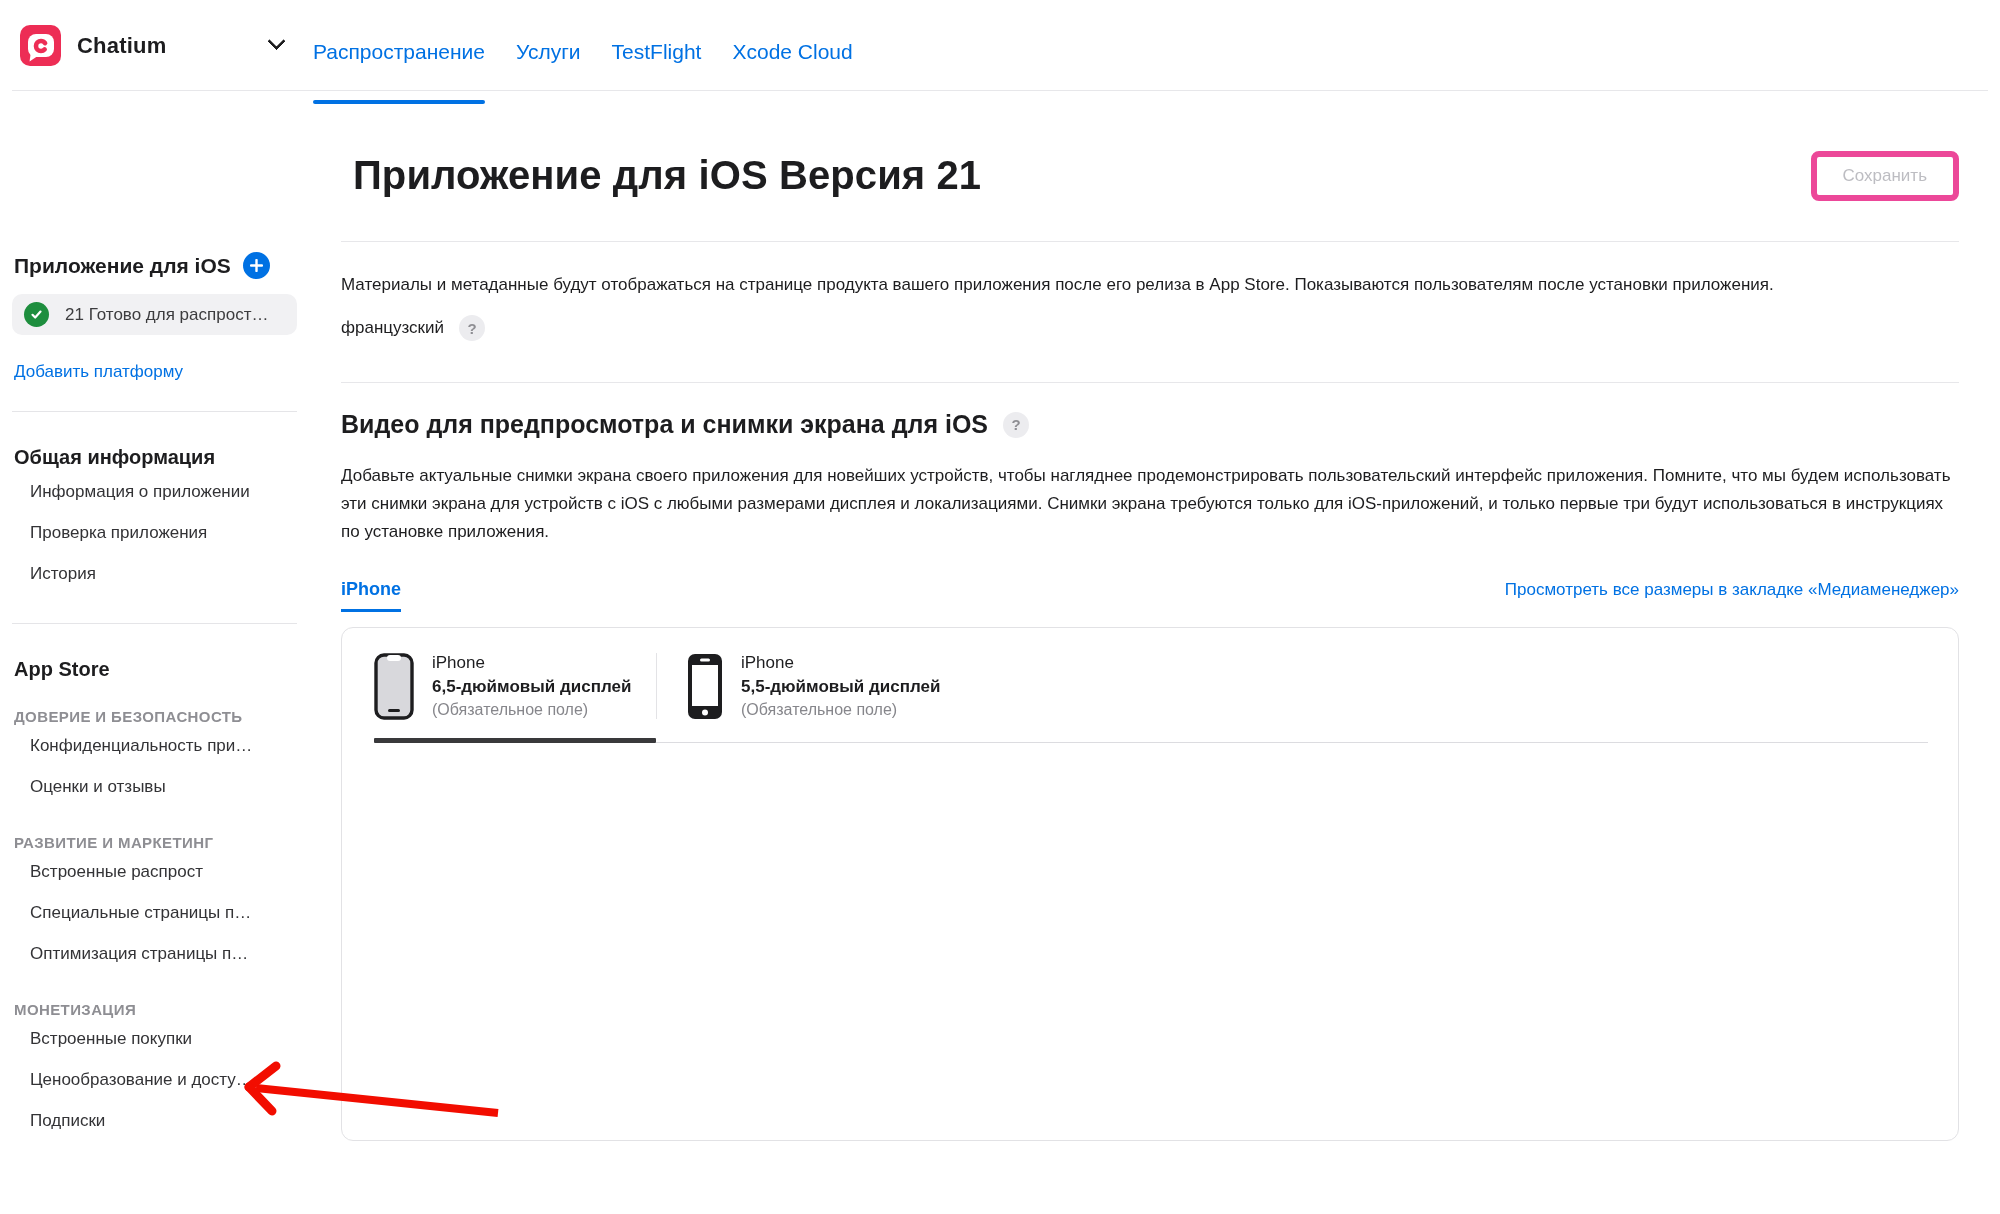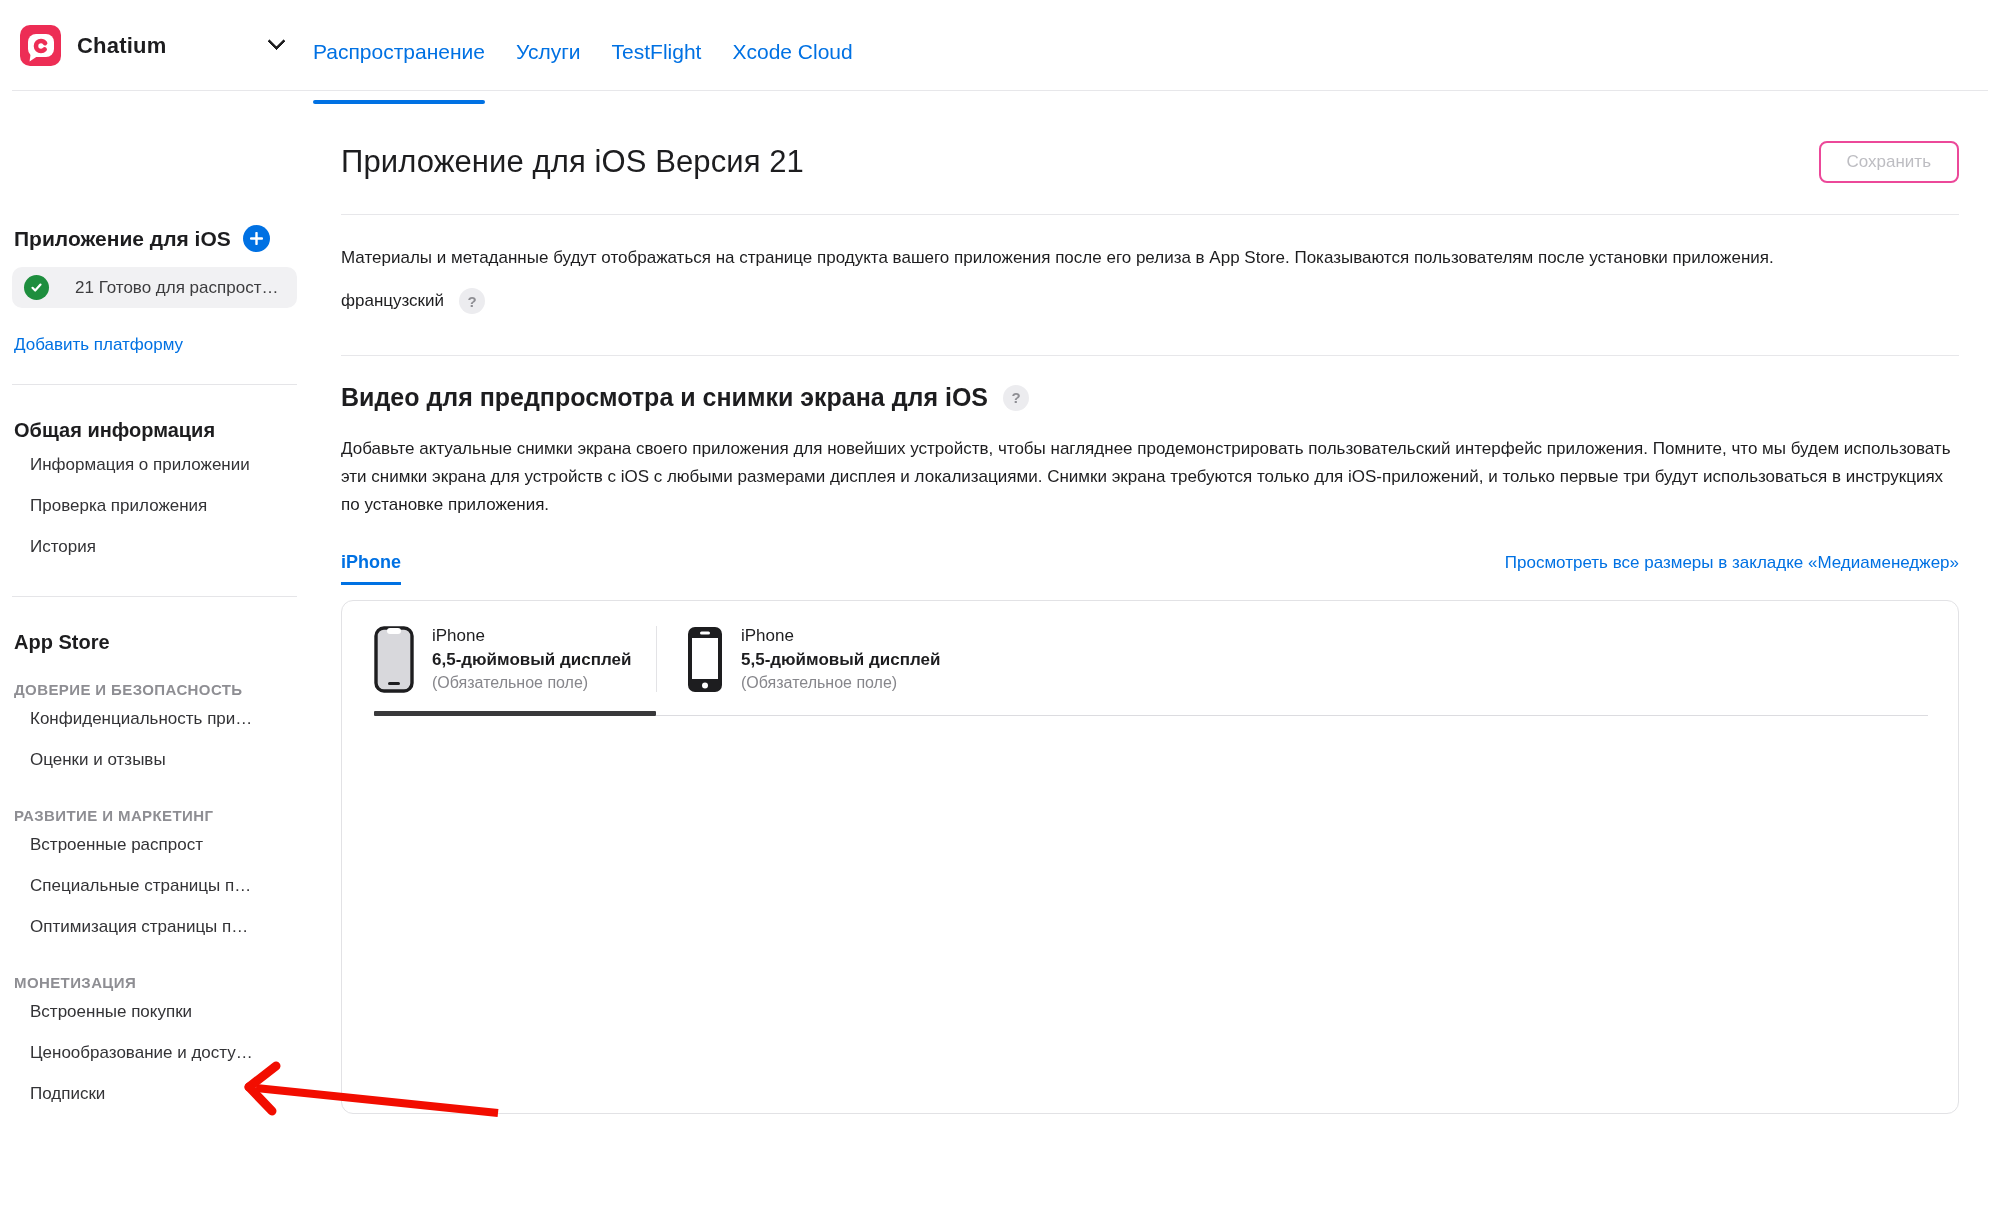--- a/index.html
+++ b/index.html
@@ -26,34 +26,34 @@
   .nav-tab { position:relative; display:flex; align-items:center; font-size:21px; color:#0071e3; cursor:pointer; height:104px; }
   .nav-tab .tab-underline { display:none; }
   .nav-tab.active .tab-underline { display:block; position:absolute; left:0; right:0; bottom:0; height:4px; background:#0071e3; border-radius:2px; }
   
   .layout { display:flex; align-items:flex-end; }
   
   .sidebar { width:341px; flex:none; padding:68px 44px 0 12px; }
   .platform-row { display:flex; align-items:center; gap:12px; font-size:21px; font-weight:700; padding-left:2px; }
   .plus-btn { width:27px; height:27px; border-radius:50%; background:#0071e3; display:flex; align-items:center; justify-content:center; cursor:pointer; flex:none; }
   .status-pill { margin-top:15px; background:#f1f1f3; border-radius:10px; padding:8px 12px;
-    display:flex; align-items:center; gap:26px; font-size:17px; color:#3c3c3e; cursor:pointer;
+    display:flex; align-items:center; gap:16px; font-size:17px; color:#3c3c3e; cursor:pointer;
     white-space:nowrap; overflow:hidden; }
   .check-badge { width:25px; height:25px; border-radius:50%; background:#1e8e3e; display:flex; align-items:center; justify-content:center; flex:none; }
   .add-platform { margin-top:27px; font-size:17px; color:#0071e3; padding-left:2px; cursor:pointer; }
   .side-hr { margin:29px 0 0 0; border:0; height:1px; background:#e5e5e8; }
   .side-title { margin:34px 0 2px 0; font-size:20px; font-weight:700; padding-left:2px; }
   .side-item { font-size:17px; color:#333336; padding:10.5px 0 10.5px 18px; cursor:pointer;
     white-space:nowrap; overflow:hidden; }
   .side-caption { margin-top:27px; font-size:15px; font-weight:700; color:#8e8e93; letter-spacing:.4px; padding-left:2px; }
   
   .main { flex:1; padding-right:41px; }
   .title-row { display:flex; justify-content:space-between; align-items:center; margin-top:50px; }
-  .page-title { margin:0; font-size:31px; font-weight:400; letter-spacing:.1px; }
-  .save-btn { font-size:17px; color:#bdbdc2; background:#fff; border:2px solid #ec4899; border-radius:8px; padding:9px 26px; cursor:default; }
+  .page-title { margin:12px; font-size:40px; font-weight:700; letter-spacing:.1px; }
+  .save-btn { font-size:17px; color:#bdbdc2; background:#fff; border:6px solid #ec4899; border-radius:8px; padding:9px 26px; cursor:default; }
   .main-hr { border:0; height:1px; background:#e7e7ea; margin:31px 0 0 0; }
   .intro { margin:27px 0 0 0; font-size:17px; line-height:31px; max-width:1635px; }
   .lang-row { display:flex; align-items:center; gap:15px; margin-top:15px; font-size:17px; }
   .help-badge { width:26px; height:26px; border-radius:50%; background:#ececef; color:#8e8e93;
     display:flex; align-items:center; justify-content:center; font-size:15px; font-weight:600; cursor:pointer; flex:none; }
   .section-hr { border:0; height:1px; background:#e7e7ea; margin:41px 0 0 0; }
   .h2-row { display:flex; align-items:center; gap:15px; margin-top:27px; }
   .section-title { margin:0; font-size:25px; font-weight:700; }
   .media-desc { margin:23px 0 0 0; font-size:17px; line-height:28px; max-width:1645px; }
   .media-tab-row { display:flex; justify-content:space-between; align-items:baseline; margin-top:33px; }

